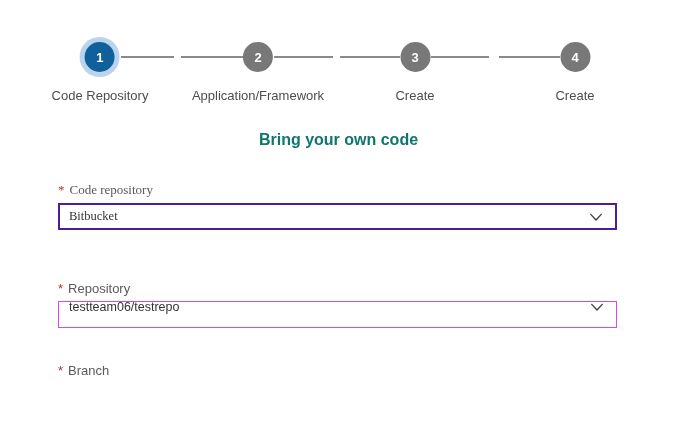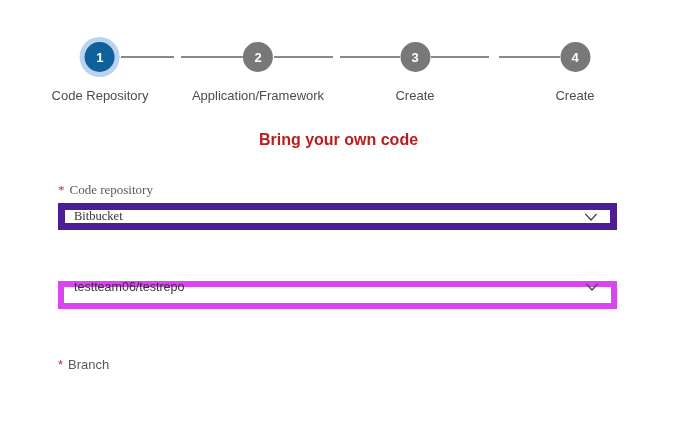--- a/index.html
+++ b/index.html
@@ -66,53 +66,53 @@
 
   
   .page-heading {
     position: absolute;
     top: 131px;
     left: 0;
     width: 677px;
     text-align: center;
     font-size: 16px;
     font-weight: 700;
-    color: #b91c1c;
+    color: #0f766e;
   }
 
   
   .form { position: absolute; left: 58px; top: 182px; width: 559px; }
   .field { position: absolute; left: 0; width: 559px; }
   .field-1 { top: 0; font-family: Liberation Serif, serif; }
   .field-2 { top: 99px; }
-  .field-3 { top: 175px; }
+  .field-3 { top: 181px; }
   .field-label {
     font-size: 13px;
     color: #5a5a5a;
     margin-bottom: 5px;
     white-space: nowrap;
   }
   .req {
     color: #c02b35;
     margin-right: 5px;
     font-weight: 400;
   }
   .select-box {
     width: 559px;
     height: 27px;
     background: #ffffff;
-    border: 6px solid #d946ef;
+    border: 1px solid #d946ef;
     display: flex;
     align-items: center;
     justify-content: space-between;
     padding: 0 12px 16px 10px;
     cursor: pointer;
   }
   .select-box.focused {
-    border: 7px solid #4c1d95;
+    border: 2px solid #4c1d95;
     padding: 0 12px 0 9px;
   }
   .select-value {
     font-size: 12.5px;
     color: #333333;
     white-space: nowrap;
     overflow: hidden;
   }
   .chevron {
     width: 14px; height: 14px;
@@ -164,20 +164,23 @@
       </div>
       <div class="select-box focused">
         <span class="select-value">Bitbucket</span>
         <svg class="chevron" viewBox="0 0 16 16" fill="none">
           <polyline points="2,5 8,11.5 14,5" stroke="#444444" stroke-width="1.6" stroke-linecap="round" stroke-linejoin="round" fill="none"></polyline>
         </svg>
       </div>
     </div>
 
     <div class="field field-2">
+      <div class="field-label">
+        <span class="req">*</span><span>Repository</span>
+      </div>
       <div class="select-box">
         <span class="select-value">testteam06/testrepo</span>
         <svg class="chevron" viewBox="0 0 16 16" fill="none">
           <polyline points="2,5 8,11.5 14,5" stroke="#444444" stroke-width="1.6" stroke-linecap="round" stroke-linejoin="round" fill="none"></polyline>
         </svg>
       </div>
     </div>
 
     <div class="field field-3">
       <div class="field-label">

